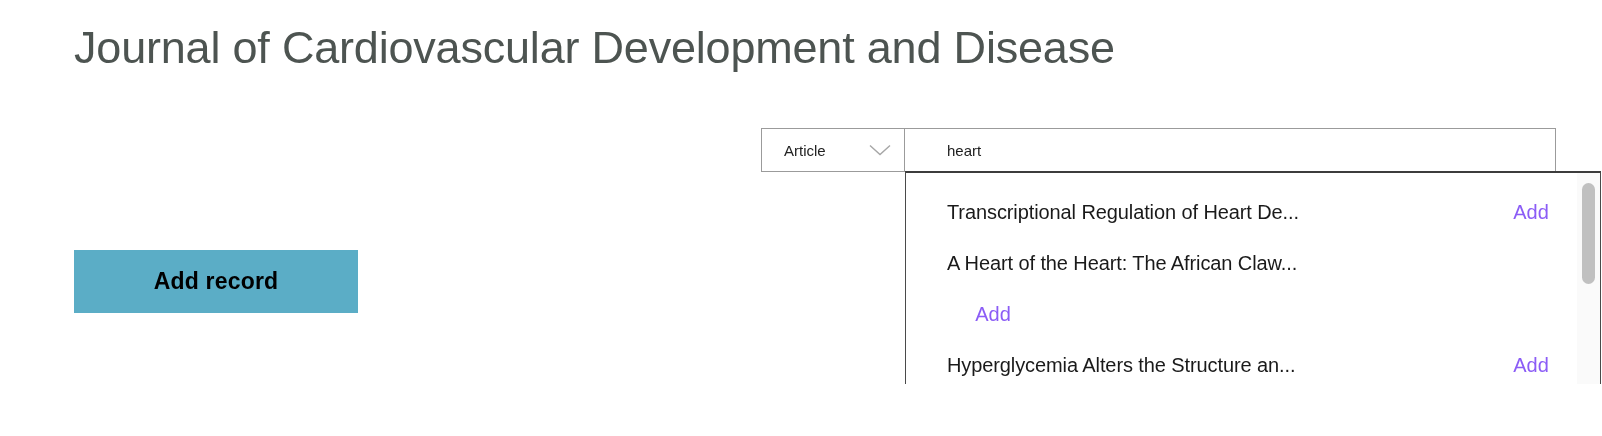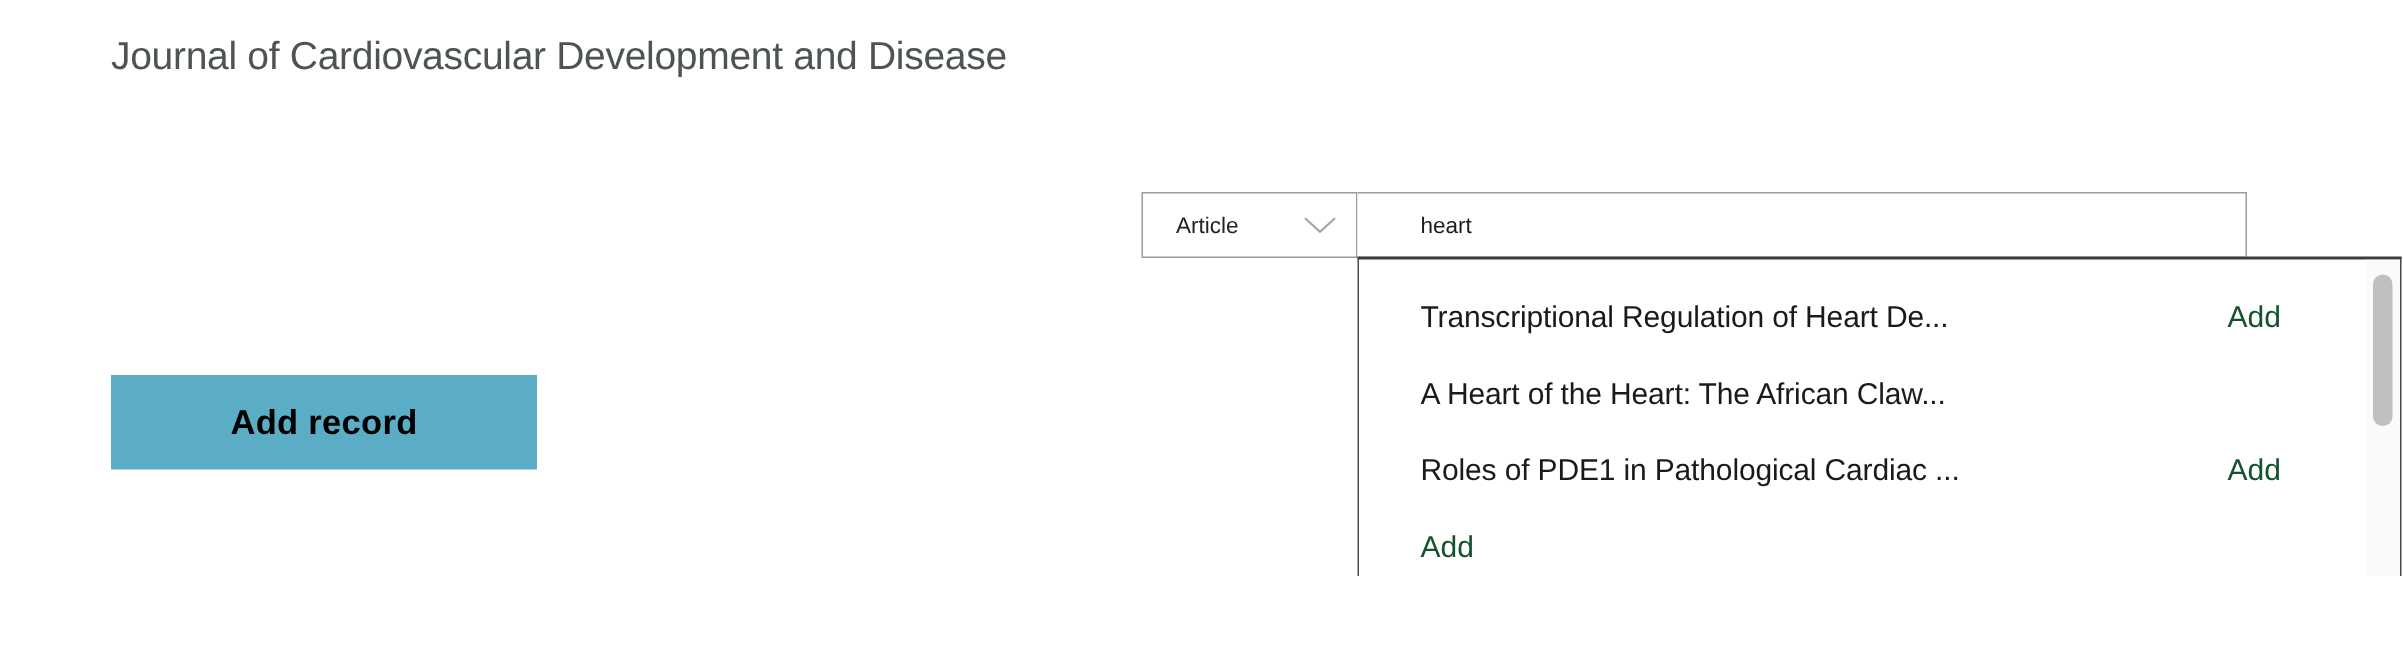--- a/index.html
+++ b/index.html
@@ -14,21 +14,21 @@
     overflow: hidden;
     font-family: "Liberation Sans", sans-serif;
     -webkit-font-smoothing: antialiased;
   }
 
   
   .page-title {
     position: absolute;
     left: 74px;
     top: 22px;
-    font-size: 26px;
+    font-size: 45px;
     font-weight: 400;
     color: #4d5451;
     letter-spacing: -0.2px;
     white-space: nowrap;
   }
 
   
   .add-record-button {
     position: absolute;
     left: 74px;
@@ -46,21 +46,21 @@
     padding: 0;
     text-align: center;
     line-height: 63px;
   }
 
   
   .search-widget {
     position: absolute;
     left: 761px;
     top: 128px;
-    width: 737px;
+    width: 795px;
     height: 44px;
     display: flex;
     align-items: stretch;
   }
 
   .type-select {
     width: 144px;
     box-sizing: border-box;
     border: 1px solid #9b9b9b;
     background: #ffffff;
@@ -135,25 +135,26 @@
   .result-title {
     font-size: 20px;
     color: #1a1a1a;
     white-space: nowrap;
     overflow: hidden;
     flex: 1 1 auto;
     letter-spacing: -0.1px;
   }
   .result-add-link {
     font-size: 20px;
-    color: #14532d;
+    color: #8b5cf6;
     white-space: nowrap;
     flex: 0 0 auto;
     width: 92px;
     cursor: pointer;
+    text-align: center;
   }
   .result-add-link.empty {
     cursor: default;
   }
 
   
   .results-scrollbar {
     position: absolute;
     right: 0;
     top: 0;
@@ -205,25 +206,25 @@
       <span class="result-title">Transcriptional Regulation of Heart De...</span>
       <span class="result-add-link">Add</span>
     </div>
 
     <div class="result-item">
       <span class="result-title">A Heart of the Heart: The African Claw...</span>
       <span class="result-add-link empty"></span>
     </div>
 
     <div class="result-item">
-      <span class="result-title">Roles of PDE1 in Pathological Cardiac ...</span>
       <span class="result-add-link">Add</span>
     </div>
 
     <div class="result-item">
+      <span class="result-title">Hyperglycemia Alters the Structure an...</span>
       <span class="result-add-link">Add</span>
     </div>
 
   </div>
 
   <div class="results-scrollbar">
     <div class="results-scrollbar-thumb"></div>
   </div>
 
 </div>

